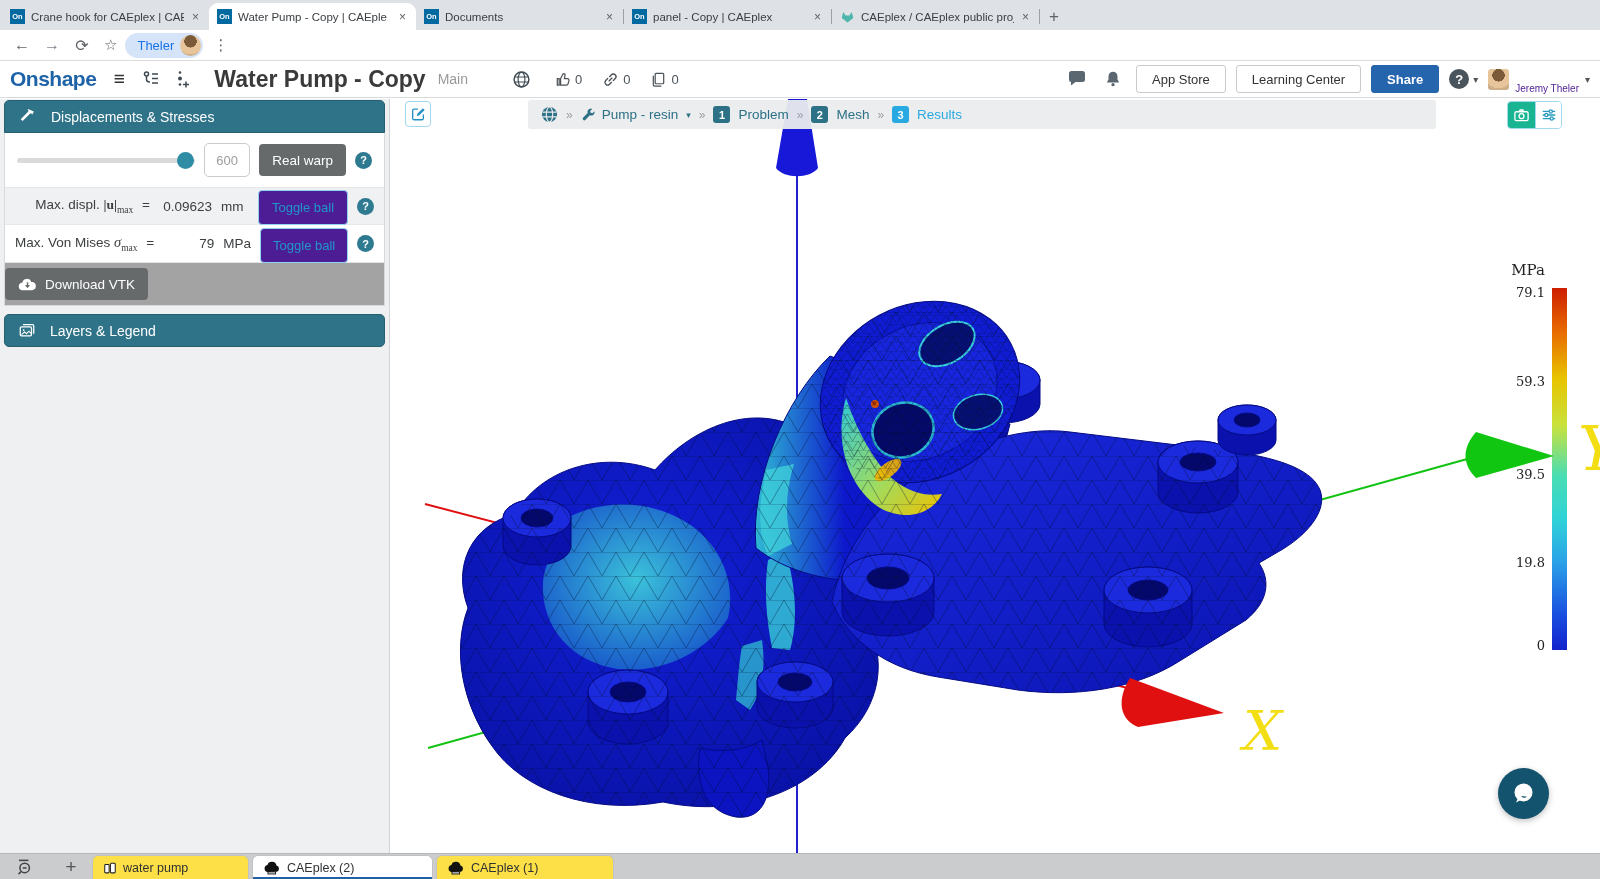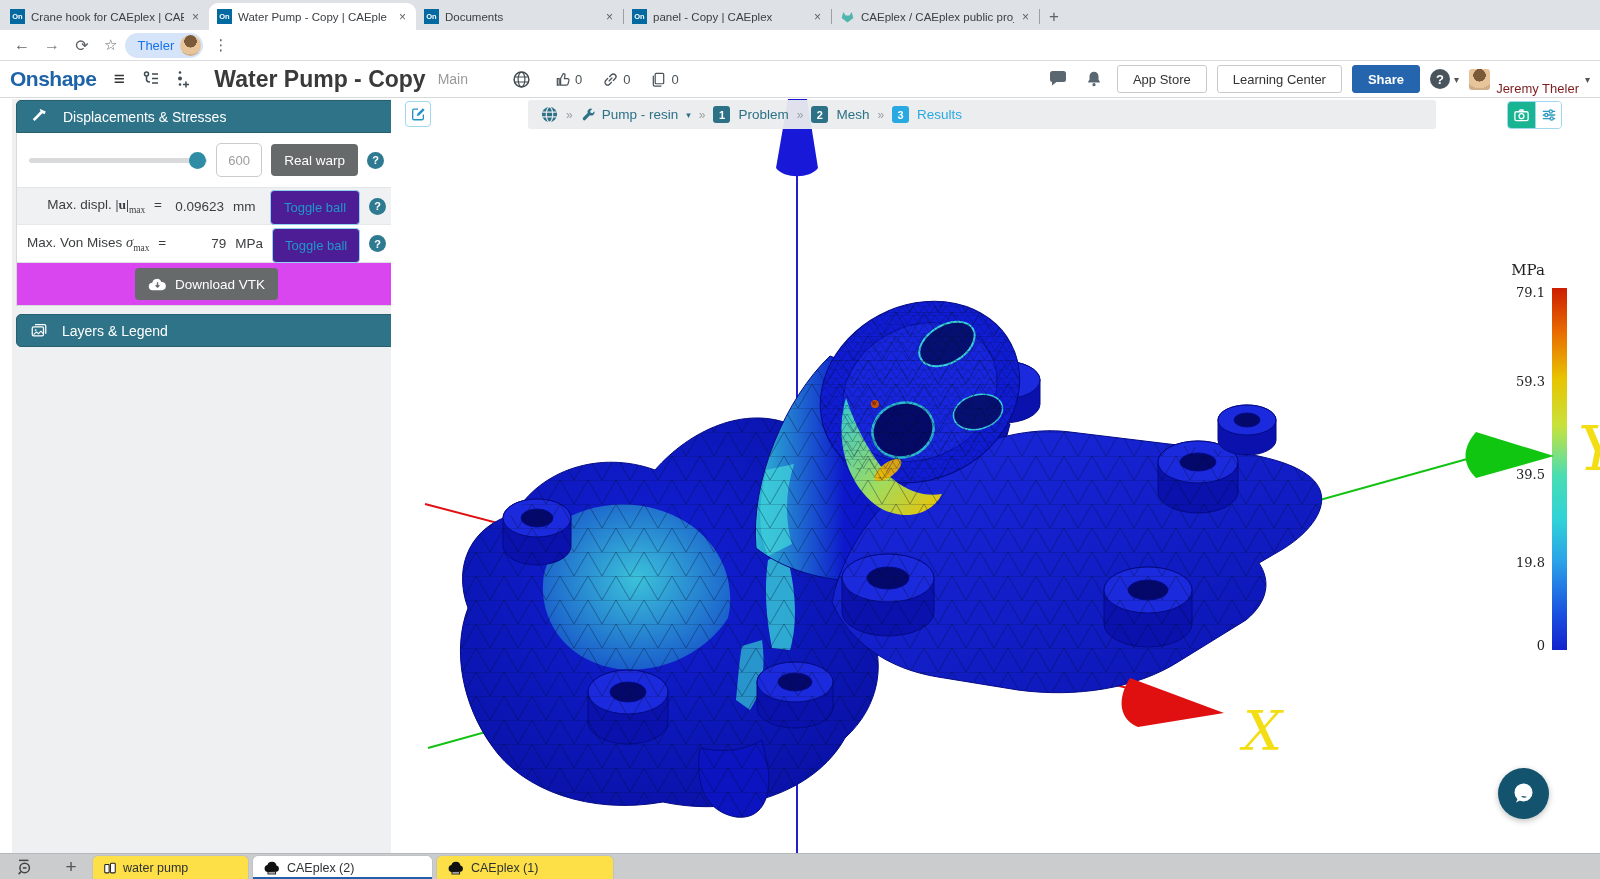--- a/index.html
+++ b/index.html
@@ -44,28 +44,28 @@
   .ostitle { font-size:23px; font-weight:bold; color:#3a3a3a; margin-left:12px; }
   .osmain { font-size:14px; color:#97999b; margin:0 10px 0 6px; }
   .stat { display:flex; align-items:center; gap:4px; color:#4a5258; font-size:13px; margin:0 7px; }
   .hright { margin-left:auto; display:flex; align-items:center; gap:10px; }
   .hbtn { height:28px; border:1px solid #c8cacc; border-radius:3px; background:#fff; font-size:13px;
           color:#333; padding:0 15px; display:flex; align-items:center; }
   .hbtn.share { background:#2565ae; color:#fff; border-color:#2565ae; font-weight:bold; }
   .helpcirc { width:20px; height:20px; border-radius:50%; background:#4a545c; color:#fff; font-weight:bold;
               font-size:13px; display:flex; align-items:center; justify-content:center; }
   .caret { font-size:10px; color:#555; }
-  .uname { font-size:13px; color:#7f1d1d;margin-top:18px; }
+  .uname { font-size:10px; color:#4c1d95;margin-top:18px; }
   .avatar.sq { border-radius:3px; }
 
   
   .main { position:absolute; top:99px; left:0; width:1600px; height:754px; }
 
   
-  .sidebar { position:absolute; left:12px; top:0; width:390px; height:754px; background:#eef0f1;
+  .sidebar { position:absolute; left:0; top:0; width:390px; height:754px; background:#eef0f1;
              border-right:1px solid #d2d4d6; }
   .panelhead { height:33px; background:#2f7389; border:1px solid #26606f; color:#fff; font-size:14px;
                display:flex; align-items:center; gap:14px; padding:0 13px; margin:1px 4px 0;
                border-radius:5px 5px 0 0; }
   .panelhead.closed { border-radius:5px; margin-top:8px; }
   .panelbody { background:#fff; border:1px solid #d7d9da; border-top:none; margin:0 4px; }
   .sliderrow { height:55px; display:flex; align-items:center; padding:0 12px; gap:9px;
                border-bottom:1px solid #e4e6e7; background:#fff; }
   .track { position:relative; flex:1; height:5px; background:#d8dadc; border-radius:3px; }
   .thumb { position:absolute; right:1px; top:-6px; width:17px; height:17px; border-radius:50%; background:#2e8da4; }
@@ -80,21 +80,21 @@
   .vlabel { flex:1; text-align:right; white-space:nowrap; }
   .m1 { font-family:"Liberation Serif",serif; font-weight:bold; }
   .m2 { font-family:"Liberation Serif",serif; font-style:italic; font-size:14.5px; }
   .vlabel sub { font-size:9.5px; font-family:"Liberation Serif",serif; }
   .veq { margin:0 2px 0 5px; }
   .vval { width:60px; text-align:right; }
   .vunit { width:36px; text-align:left; padding-left:9px; }
   .toggle { width:90px; height:35px; border:1px solid #8fd4f2; border-radius:4px; background:#4c1d95;
             color:#2196c9; font-size:13px; display:flex; align-items:center; justify-content:center;
             margin:3px 9px 0 10px; }
-  .dlrow { height:43px; background:#d946ef; display:flex; align-items:center; justify-content:center;
+  .dlrow { height:43px; background:#a3a3a3; display:flex; align-items:center; justify-content:flex-start;
            border-top:1px solid #e0e2e3; }
 
   
   .viewport { position:absolute; left:391px; top:0; width:1209px; height:754px; background:#fff; }
   svg.scene { position:absolute; left:0; top:0; }
   .editbtn { position:absolute; left:14px; top:2px; width:26px; height:26px; border:1px solid #9fd8ef;
              border-radius:4px; background:#fff; display:flex; align-items:center; justify-content:center; }
   .bcbar { position:absolute; left:137px; top:1px; width:908px; height:29px; background:rgba(234,236,237,0.95);
            border-radius:3px; display:flex; align-items:center; gap:8px; padding:0 13px; font-size:13.5px; }
   .badge { width:17px; height:17px; border-radius:3px; background:#2d7187; color:#fff; font-size:11px;

